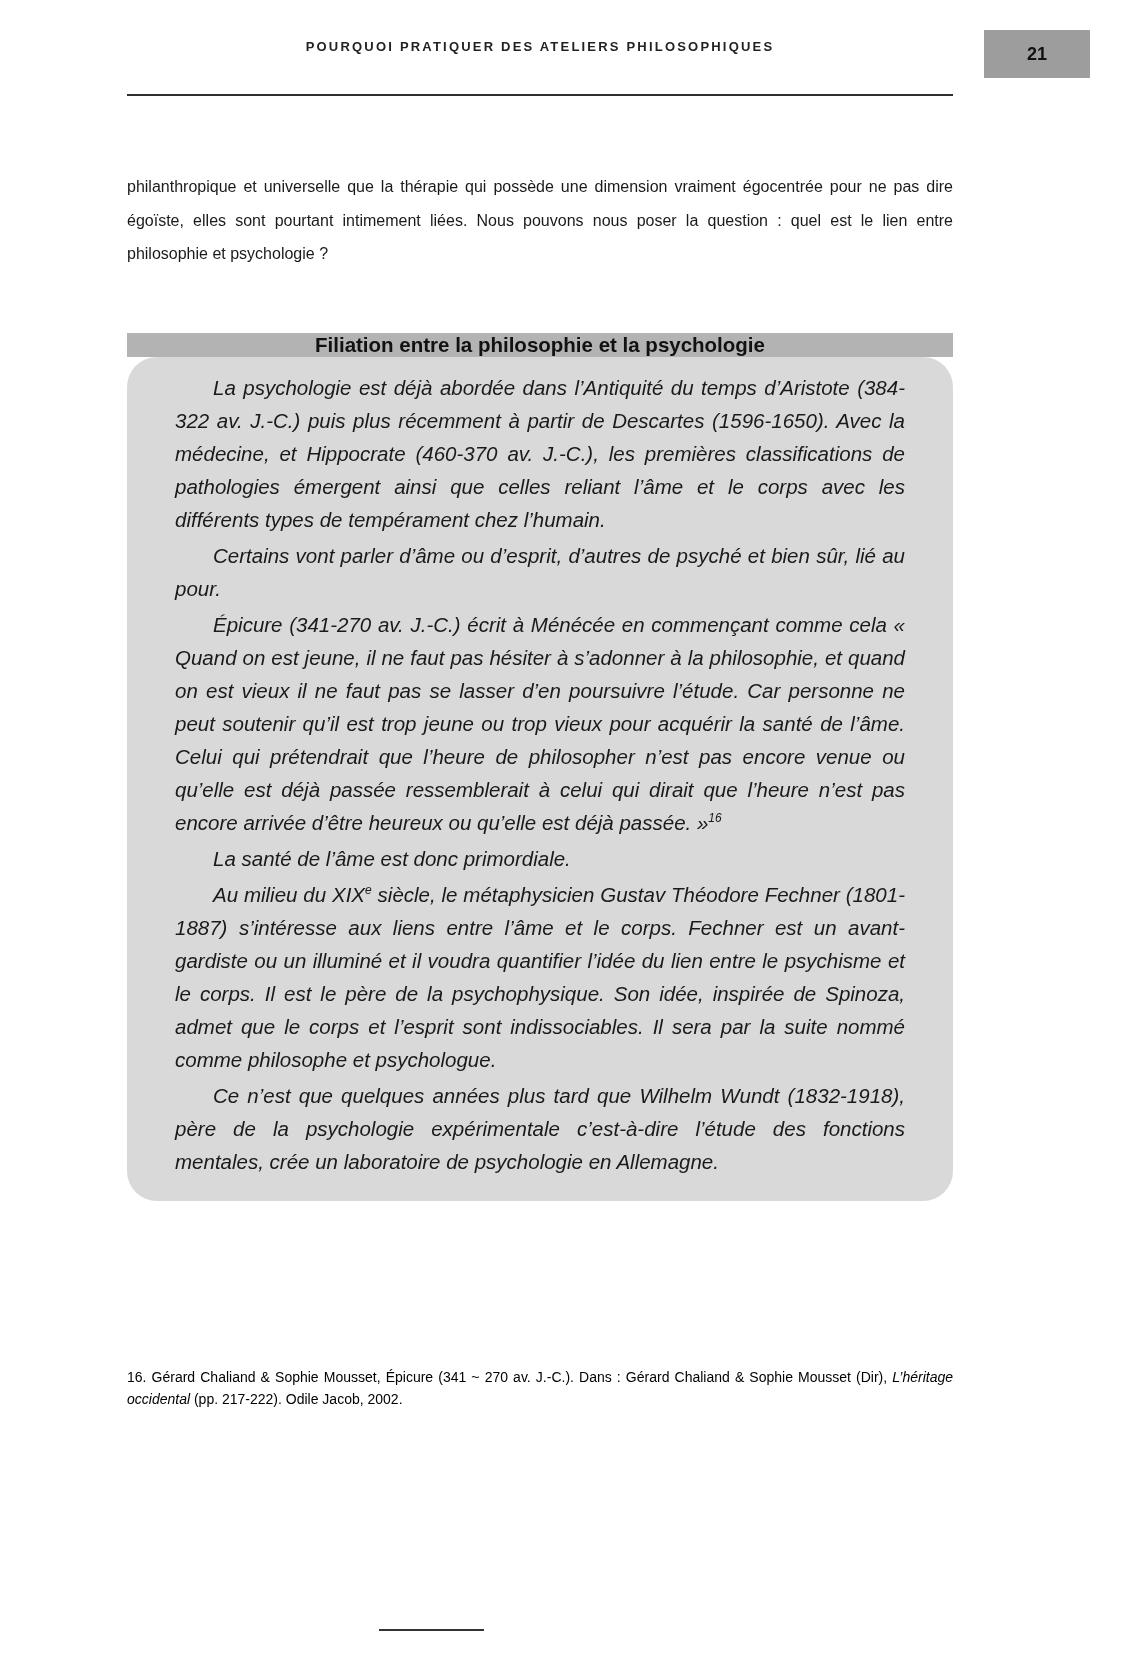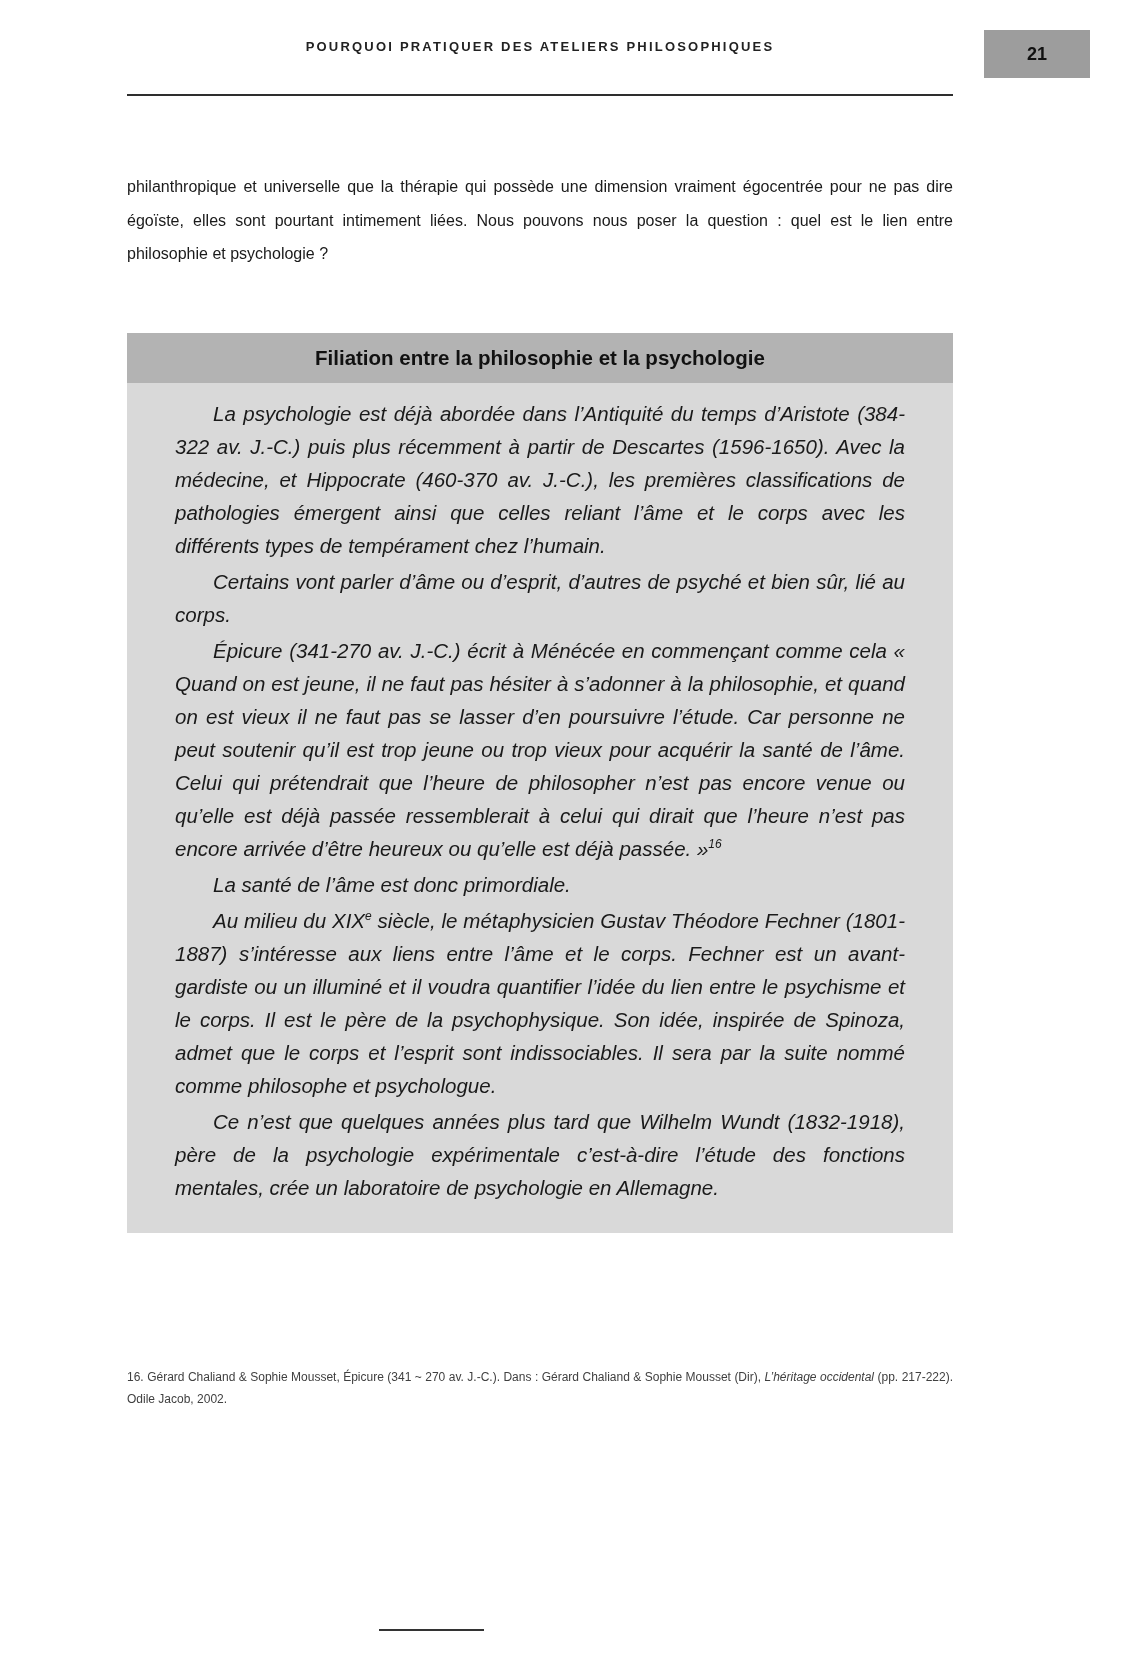--- a/index.html
+++ b/index.html
@@ -59,56 +59,57 @@
   }
   .philo-box {
     position: absolute;
     top: 333px;
     left: 127px;
     width: 826px;
   }
   .box-title {
     margin: 0;
     background: #b3b3b3;
-    height: 50px;
+    height: 24px;
     display: flex;
     align-items: center;
     justify-content: center;
     font-size: 20.5px;
     font-weight: 700;
     color: #111111;
   }
   .box-content {
     background: #d9d9d9;
-    padding: 14px 48px 26px 48px;
+    padding: 14px 48px 20px 48px;
     box-sizing: border-box;
     font-style: italic;
     font-size: 20.5px;
     line-height: 33px;
     text-align: justify;
+    border-radius: 30px;
   }
   .box-content p {
     margin: 0 0 3px 0;
     text-indent: 38px;
   }
   .box-content sup {
     font-size: 12px;
     font-style: italic;
     line-height: 0;
     margin-top: 40px;
   }
   .footnote {
     position: absolute;
     top: 1366px;
     left: 127px;
     width: 826px;
-    font-size: 12px;
+    font-size: 14px;
     line-height: 22px;
     text-align: justify;
-    color: #404040;
+    color: #000000;
   }
   .footnote i { font-style: italic; }
   .bottom-rule {
     position: absolute;
     top: 1629px;
     left: 379px;
     width: 105px;
     height: 2px;
     background: #333333;
   }
@@ -127,21 +128,21 @@
   <div class="header-rule"></div>
 
   <p class="intro">philanthropique et universelle que la thérapie qui possède une dimension vraiment égocentrée pour ne pas dire égoïste, elles sont pourtant intimement liées. Nous pouvons nous poser la question : quel est le lien entre philosophie et psychologie ?</p>
 
   <section class="philo-box">
     <h2 class="box-title">Filiation entre la philosophie et la psychologie</h2>
     <div class="box-content">
 
       <p>La psychologie est déjà abordée dans l’Antiquité du temps d’Aristote (384-322 av. J.-C.) puis plus récemment à partir de Descartes (1596-1650). Avec la médecine, et Hippocrate (460-370 av. J.-C.), les premières classifications de pathologies émergent ainsi que celles reliant l’âme et le corps avec les différents types de tempérament chez l’humain.</p>
 
-      <p>Certains vont parler d’âme ou d’esprit, d’autres de psyché et bien sûr, lié au corps.</p>
+      <p>Certains vont parler d’âme ou d’esprit, d’autres de psyché et bien sûr, lié au pour.</p>
 
       <p><span>Épicure (341-270 av. J.-C.) écrit à Ménécée en commençant comme cela « Quand on est jeune, il ne faut pas hésiter à s’adonner à la philosophie, et quand on est vieux il ne faut pas se lasser d’en poursuivre l’étude. Car personne ne peut soutenir qu’il est trop jeune ou trop vieux pour acquérir la santé de l’âme. Celui qui prétendrait que l’heure de philosopher n’est pas encore venue ou qu’elle est déjà passée ressemblerait à celui qui dirait que l’heure n’est pas encore arrivée d’être heureux ou qu’elle est déjà passée. »</span><sup>16</sup></p>
 
       <p>La santé de l’âme est donc primordiale.</p>
 
 
       <p><span>Au milieu du XIX</span><sup>e</sup><span> siècle, le métaphysicien Gustav Théodore Fechner (1801-1887) s’intéresse aux liens entre l’âme et le corps. Fechner est un avant-gardiste ou un illuminé et il voudra quantifier l’idée du lien entre le psychisme et le corps. Il est le père de la psychophysique. Son idée, inspirée de Spinoza, admet que le corps et l’esprit sont indissociables. Il sera par la suite nommé comme philosophe et psychologue.</span></p>
 
       <p>Ce n’est que quelques années plus tard que Wilhelm Wundt (1832-1918), père de la psychologie expérimentale c’est-à-dire l’étude des fonctions mentales, crée un laboratoire de psychologie en Allemagne.</p>
 

